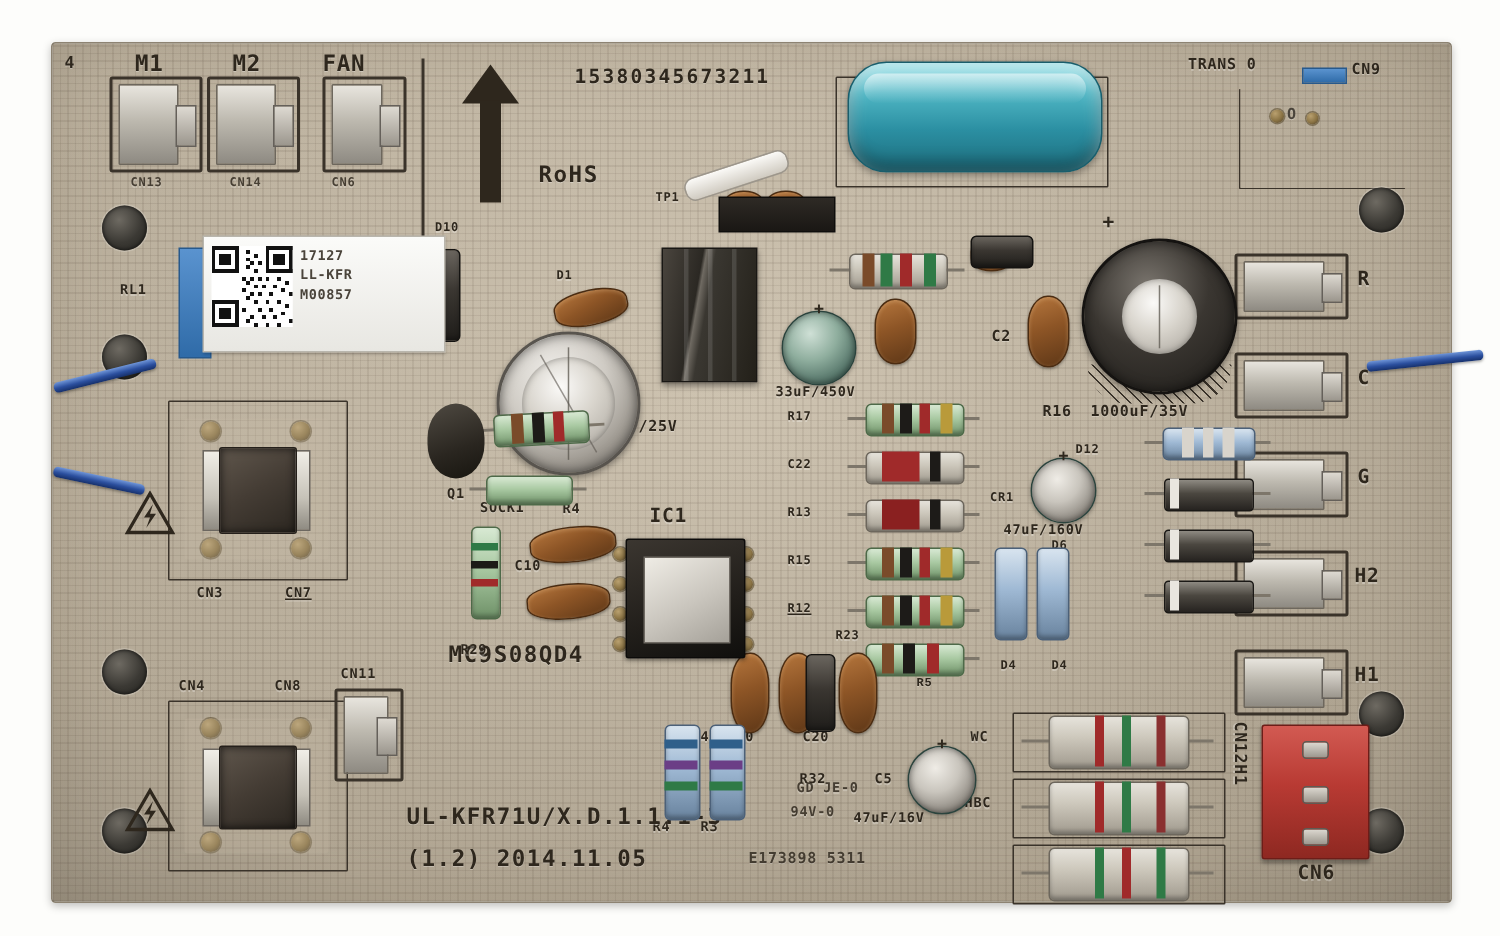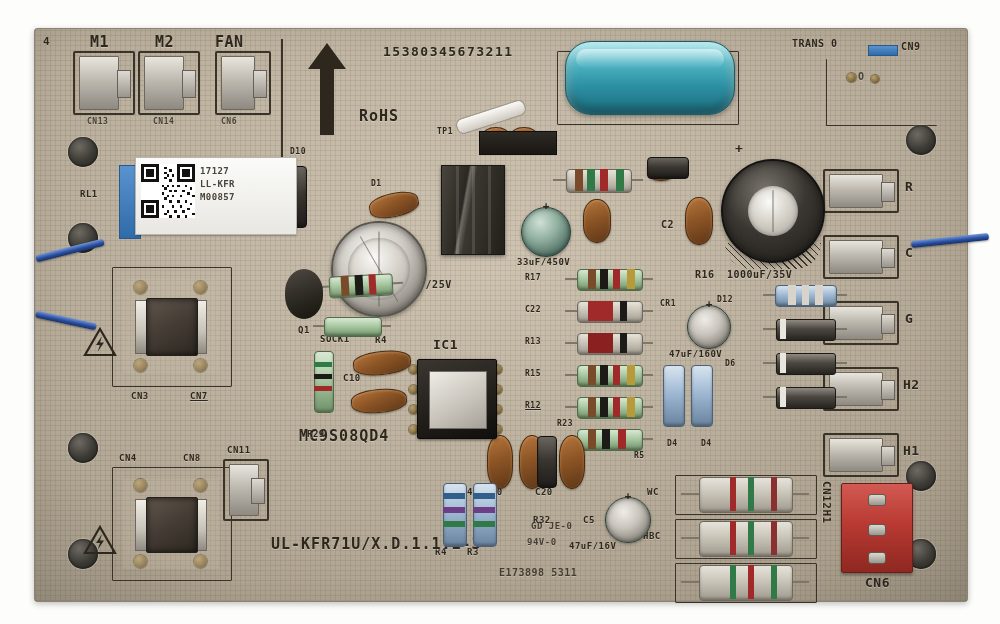--- a/index.html
+++ b/index.html
@@ -514,28 +514,28 @@
     <div class="silk s8" style="left:522px;top:390px;">R23</div>
 
     <div class="res green" style="left:530px;top:400px;width:88px;height:20px;">
       <div class="lead l"></div>
         <div class="lead r"></div>
       <div class="body"></div>
       <div class="band" style="left:26%;background:#7a4b2a;"></div>
       <div class="band" style="left:42%;background:#1d1b18;"></div>
       <div class="band" style="left:60%;background:#a02a2a;"></div>
     </div>
-    <div class="silk s8" style="left:599px;top:422px;">R5</div>
+    <div class="silk s8" style="left:576px;top:422px;font-family:Liberation Mono, monospace;">R5</div>
 
     <div class="rcap" style="left:652px;top:276px;width:42px;height:42px;
          background:radial-gradient(circle at 40% 32%, #efece6 0%, #c9c5bd 40%, #8d8880 75%, #5d5952 100%);">
       <div class="plus">+</div>
     </div>
     <div class="silk s9" style="left:634px;top:320px;">47uF/160V</div>
-    <div class="silk s8" style="left:625px;top:270px;">CR1</div>
+    <div class="silk s8" style="left:625px;top:298px;">CR1</div>
 
     <div class="res blue" style="left:728px;top:256px;width:84px;height:20px;">
       <div class="lead l"></div>
         <div class="lead r"></div>
       <div class="body"></div>
       <div class="band" style="left:30%;background:#d8d4cc;"></div>
       <div class="band" style="left:46%;background:#d8d4cc;"></div>
       <div class="band" style="left:62%;background:#d8d4cc;"></div>
     </div>
     <div class="diode" style="left:728px;top:290px;width:84px;height:20px;">
@@ -550,21 +550,21 @@
       <div class="body"></div>
         <div class="kband"></div>
     </div>
     <div class="diode" style="left:728px;top:358px;width:84px;height:20px;">
       <div class="lead l"></div>
         <div class="lead r"></div>
       <div class="body"></div>
         <div class="kband"></div>
     </div>
     <div class="silk s8" style="left:682px;top:266px;">D12</div>
-    <div class="silk s8" style="left:690px;top:330px;">D6</div>
+    <div class="silk s8" style="left:666px;top:330px;">D6</div>
 
     <div class="res blue" style="left:628px;top:330px;width:20px;height:72px;">
       <div class="body" style="left:0;top:8%;width:100%;height:84%;"></div>
     </div>
     <div class="res blue" style="left:656px;top:330px;width:20px;height:72px;">
       <div class="body" style="left:0;top:8%;width:100%;height:84%;"></div>
     </div>
     <div class="silk s8" style="left:632px;top:410px;">D4</div>
     <div class="silk s8" style="left:666px;top:410px;">D4</div>
 
@@ -678,18 +678,19 @@
 
     <div class="silk s11 vert" style="left:785px;top:452px;">CN12H1</div>
     <div class="redblk" style="left:806px;top:454px;width:70px;height:88px;">
       <div class="screw" style="top:10px;"></div>
       <div class="screw" style="top:40px;"></div>
       <div class="screw" style="top:68px;"></div>
     </div>
     <div class="silk s13" style="left:830px;top:546px;">CN6</div>
 
     <div class="silk s15" style="left:236px;top:506px;letter-spacing:1px;">UL-KFR71U/X.D.1.1.1-3</div>
+    <div class="silk s15" style="left:236px;top:534px;letter-spacing:1px;">(1.2)  2014.11.05</div>
     <div class="silk s10 thin" style="left:464px;top:538px;">E173898  5311</div>
     <div class="silk s9 thin" style="left:496px;top:492px;">GD JE-0</div>
     <div class="silk s9 thin" style="left:492px;top:508px;">94V-0</div>
 
   </div>
 </div>
 
 </body></html>

